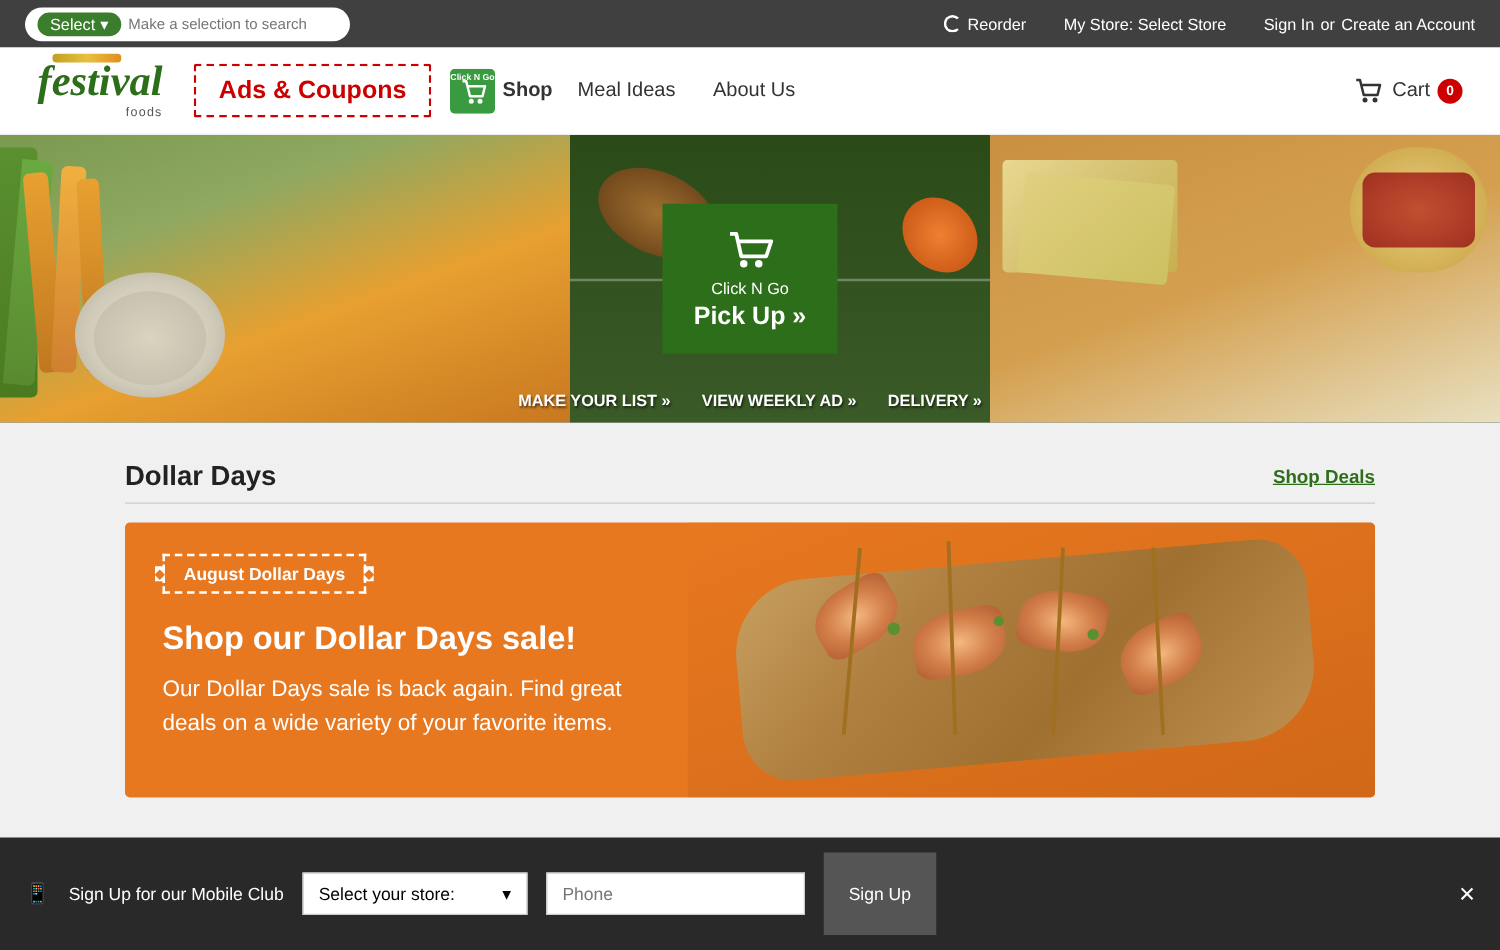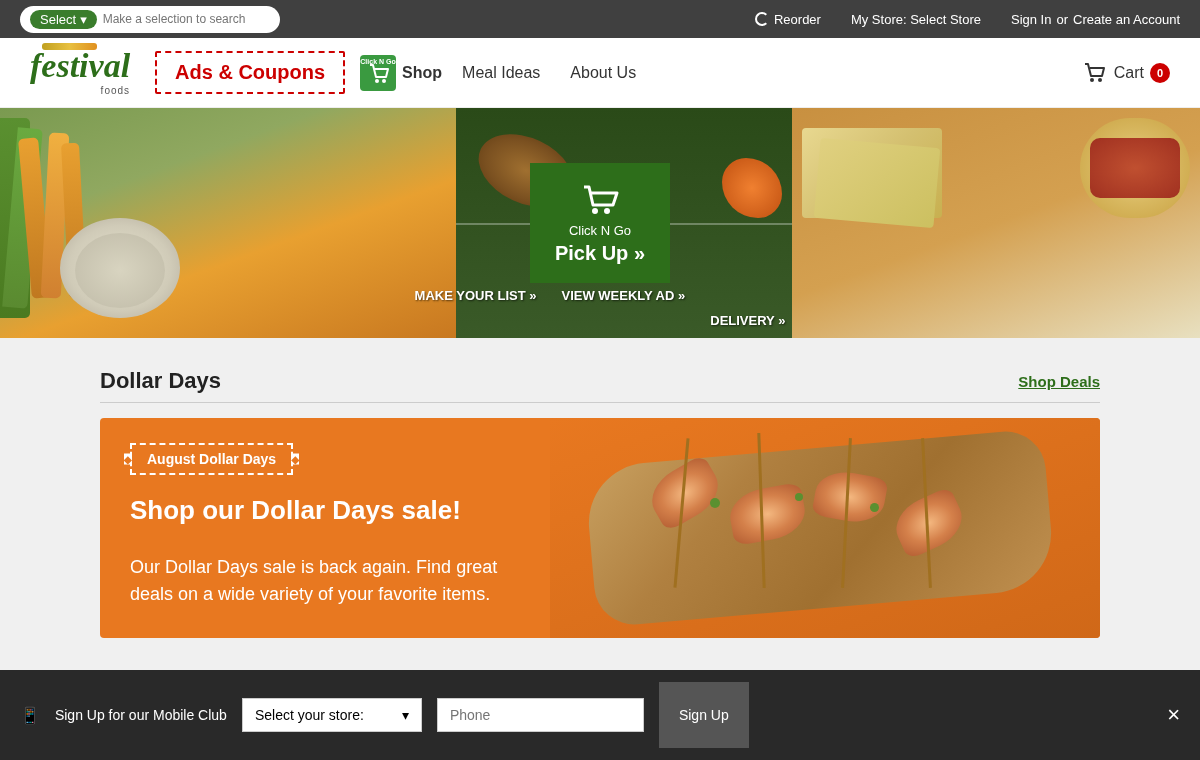--- a/index.html
+++ b/index.html
@@ -180,21 +180,21 @@
       position: absolute;
       top: 50%;
       transform: translateY(-50%);
     }
     .aug-badge::before { left: -8px; }
     .aug-badge::after { right: -8px; }
     .banner-heading {
       color: white;
       font-size: 26px;
       font-weight: bold;
-      margin-bottom: 28px;
+      margin-bottom: 12px;
     }
     .banner-text {
       color: white;
       font-size: 18px;
       line-height: 1.5;
     }
     .banner-right {
       width: 55%;
       position: relative;
       overflow: hidden;
@@ -422,21 +422,21 @@
       <circle cx="16" cy="30" r="3" fill="white"></circle>
       <circle cx="28" cy="30" r="3" fill="white"></circle>
     </svg>
     <span style="color:white;font-size:13px;display:block;">Click N Go</span>
     <span style="color:white;font-size:20px;font-weight:bold;display:block;margin-top:4px;">Pick Up »</span>
   </div>
 
   <div style="position:absolute;bottom:10px;left:50%;transform:translateX(-50%);display:flex;gap:25px;z-index:10;">
     <span style="color:white;font-size:13px;font-weight:bold;text-shadow:1px 1px 2px rgba(0,0,0,0.6);cursor:pointer;">MAKE YOUR LIST »</span>
     <span style="color:white;font-size:13px;font-weight:bold;text-shadow:1px 1px 2px rgba(0,0,0,0.6);cursor:pointer;">VIEW WEEKLY AD »</span>
-    <span style="color:white;font-size:13px;font-weight:bold;text-shadow:1px 1px 2px rgba(0,0,0,0.6);cursor:pointer;margin-top:25px;">DELIVERY »</span>
+    <span style="color:white;font-size:13px;font-weight:bold;text-shadow:1px 1px 2px rgba(0,0,0,0.6);cursor:pointer;">DELIVERY »</span>
   </div>
 </div>
 
 <div class="main-content">
   <div class="section-header">
     <h2 class="section-title">Dollar Days</h2>
     <a class="shop-deals-link">Shop Deals</a>
   </div>
   <hr class="divider">
 

